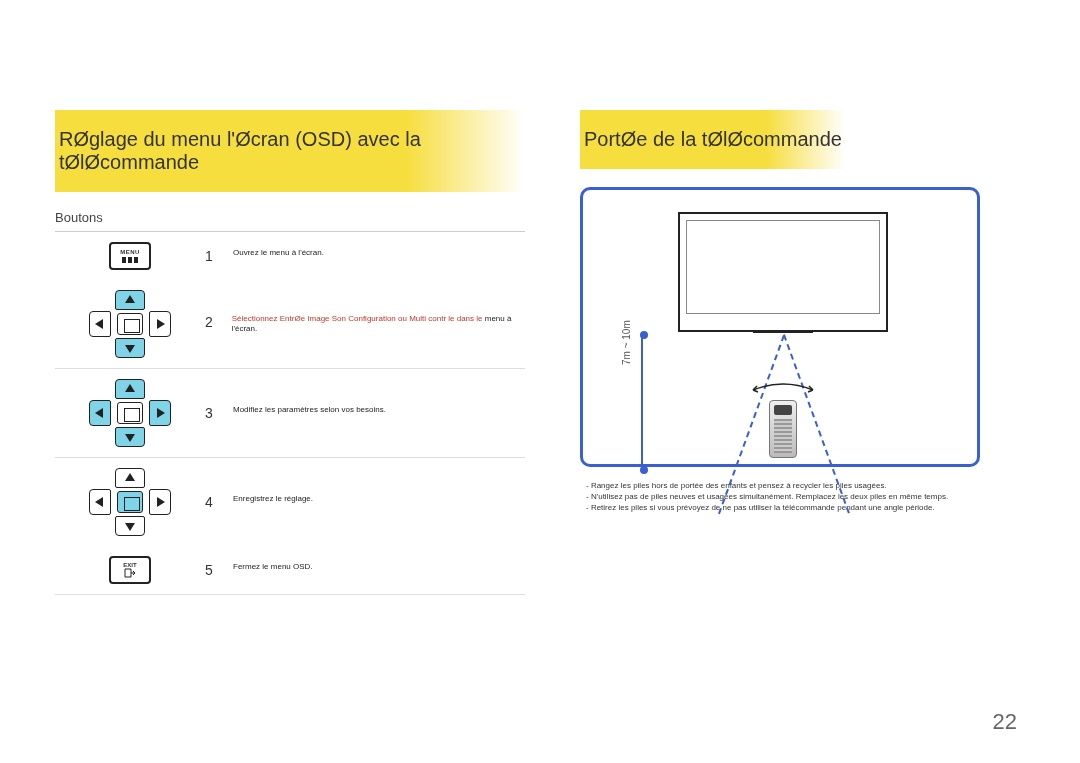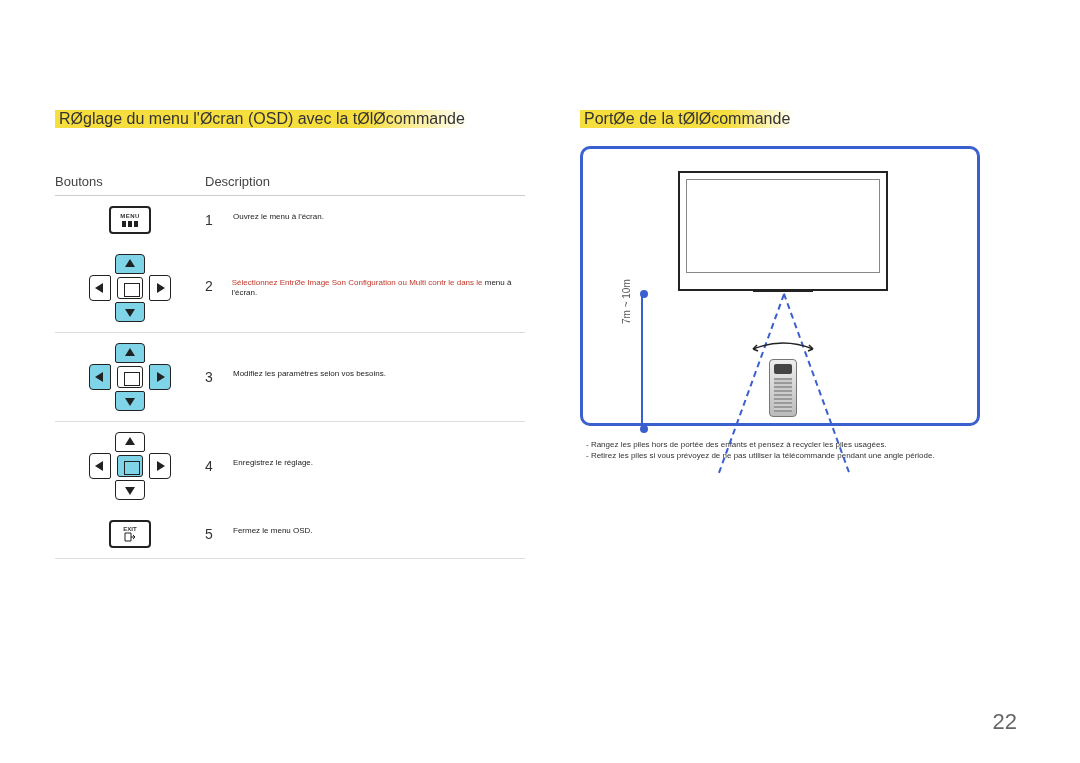--- a/index.html
+++ b/index.html
@@ -10,37 +10,36 @@
     background: #fff;
     color: #333;
     position: relative;
     padding: 110px 55px 0 55px;
   }
   .columns { display: flex; gap: 55px; }
   .col-left { flex: 0 0 470px; }
   .col-right { flex: 1; }
 
   .section-title {
-    font-size: 16px;
+    font-size: 20px;
     font-weight: normal;
     color: #333;
-    padding: 0 4px;
+    padding: 18px 4px;
     display: inline-block;
     margin-bottom: 18px;
   }
   .hl1 { background: linear-gradient(to right, #f7de3f 0%, #f7de3f 75%, #fff 100%); }
   .hl2 { background: linear-gradient(to right, #f7de3f 0%, #f7de3f 70%, #fff 100%); text-align: center; }
 
   .head-row {
     display: flex;
     font-size: 13px;
     color: #444;
     padding-bottom: 6px;
     border-bottom: 1px solid #ccc;
-    margin-top: 28px;
   }
   .head-row .c1 { width: 150px; }
   .head-row .c2 { flex: 1; }
 
   .step-row {
     display: flex;
     align-items: center;
     padding: 10px 0 10px 0;
     border-bottom: 1px solid #ddd;
   }
@@ -128,21 +127,20 @@
 </head>
 <body>
 
 <div class="columns">
 
   <div class="col-left">
     <div class="section-title hl1">RØglage du menu   l'Øcran (OSD) avec la tØlØcommande</div>
 
     <div class="head-row">
       <div class="c1">Boutons</div>
-      <div class="c2">Description</div>
     </div>
 
     
     <div class="step-row nb">
       <div class="c1">
         <div class="menu-btn">
           <span class="lbl">MENU</span>
           <div class="bars">
               <span></span>
               <span></span>
@@ -253,19 +251,20 @@
             <path d="M5 10 Q35 -2 65 10" stroke="#222" fill="none" stroke-width="1.5"></path>
             <path d="M5 10 l4 -4 M5 10 l5 2 M65 10 l-4 -4 M65 10 l-5 2" stroke="#222" stroke-width="1.5"></path>
           </svg>
       </div>
       <div class="remote-img"></div>
     </div>
 
     <div class="range-notes">
       <ul>
         <li>Rangez les piles hors de portée des enfants et pensez à recycler les piles usagées.</li>
+        <li>N'utilisez pas de piles neuves et usagées simultanément. Remplacez les deux piles en même temps.</li>
         <li>Retirez les piles si vous prévoyez de ne pas utiliser la télécommande pendant une angle période.</li>
       </ul>
     </div>
   </div>
 </div>
 
 <div class="page-num">22</div>
 
 </body></html>

